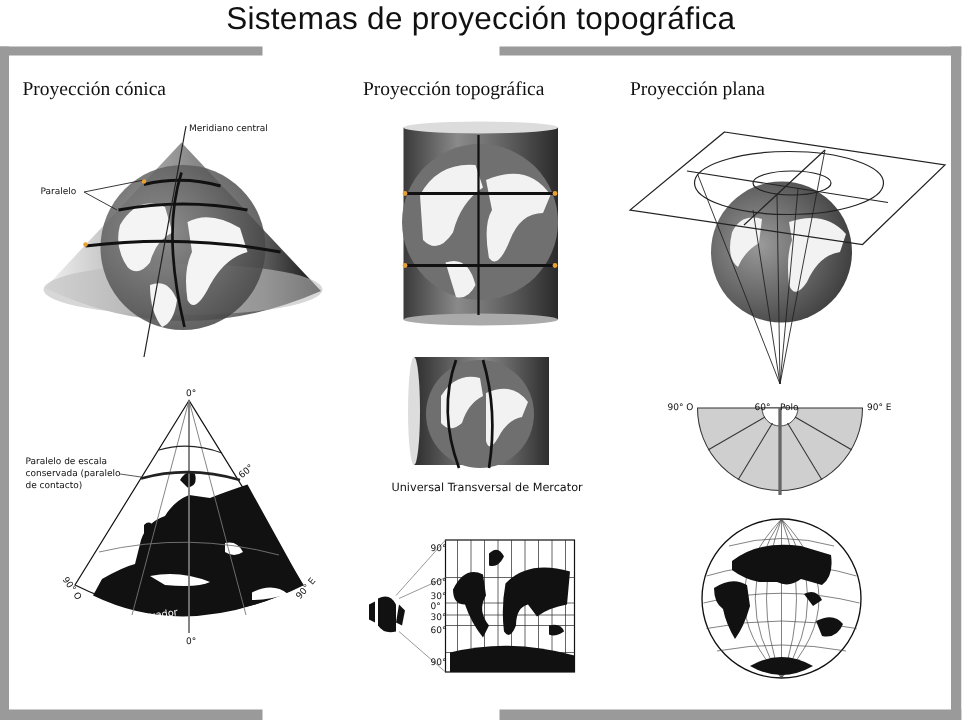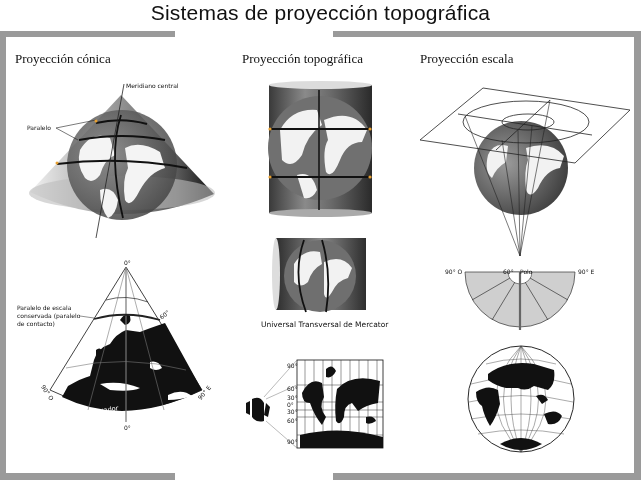--- a/index.html
+++ b/index.html
@@ -20,21 +20,21 @@
 
 <div class="bar" style="left:0;top:31px;width:175px;height:6px;"></div>
 <div class="bar" style="left:333px;top:31px;width:308px;height:6px;"></div>
 <div class="bar" style="left:0;top:31px;width:6px;height:449px;"></div>
 <div class="bar" style="left:634px;top:31px;width:7px;height:449px;"></div>
 <div class="bar" style="left:0;top:473px;width:175px;height:7px;"></div>
 <div class="bar" style="left:333px;top:473px;width:308px;height:7px;"></div>
 
 <div class="sec-title" style="left:15px;top:51px;">Proyección cónica</div>
 <div class="sec-title" style="left:242px;top:51px;">Proyección topográfica</div>
-<div class="sec-title" style="left:420px;top:51px;">Proyección escala</div>
+<div class="sec-title" style="left:420px;top:51px;">Proyección plana</div>
 
 <svg width="230" height="190" style="left:0;top:60px;" viewBox="0 0 230 190">
   <defs>
     <linearGradient id="coneG" x1="0" x2="1" y1="0" y2="0">
       <stop offset="0" stop-color="#f2f2f2"></stop>
       <stop offset="0.45" stop-color="#9a9a9a"></stop>
       <stop offset="0.8" stop-color="#5a5a5a"></stop>
       <stop offset="1" stop-color="#111"></stop>
     </linearGradient>
     <radialGradient id="globeG" cx="0.4" cy="0.4" r="0.7">

